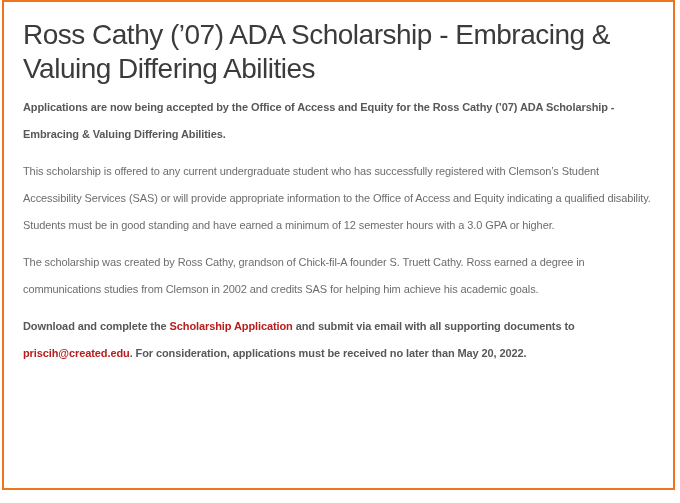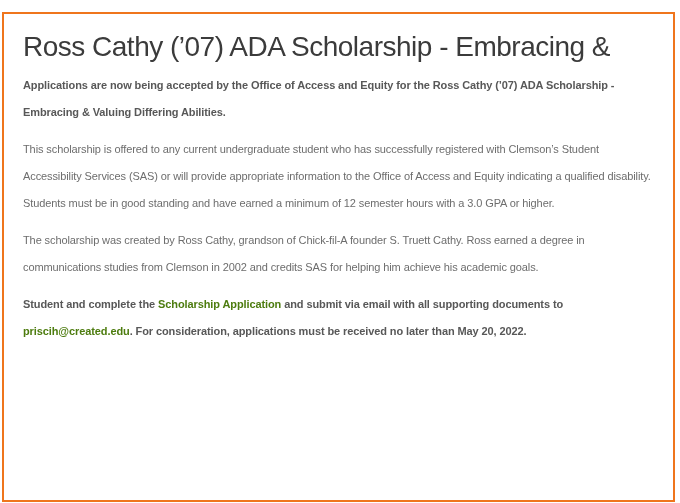--- a/index.html
+++ b/index.html
@@ -11,21 +11,21 @@
   .viewport {
     position: relative;
     width: 680px;
     height: 503px;
     background: #ffffff;
     overflow: hidden;
   }
   .content-panel {
     position: absolute;
     left: 2px;
-    top: 12px;
+    top: 0;
     width: 673px;
     height: 490px;
     box-sizing: border-box;
     border: 2px solid #EF751C;
     background: #ffffff;
     padding: 16px 18px 0 19px;
     overflow: hidden;
   }
   .page-title {
     margin: 0 0 8px 0;
@@ -44,38 +44,39 @@
     font-size: 11px;
     line-height: 27px;
     letter-spacing: -0.1px;
     color: #6d6d6d;
   }
   .para.bold {
     font-weight: 700;
     color: #585858;
   }
   .para a {
-    color: #4d7c0f;
+    color: #b91c1c;
     text-decoration: none;
     cursor: pointer;
     text-align: center;
   }
 </style>
 </head>
 <body>
 
 <div class="viewport">
   <div class="content-panel">
 
     <h1 class="page-title">
         <span class="title-line">Ross Cathy (’07) ADA Scholarship - Embracing &amp;</span>
+        <span class="title-line">Valuing Differing Abilities</span>
       </h1>
 
     <p class="para bold">Applications are now being accepted by the Office of Access and Equity for the Ross Cathy (’07) ADA Scholarship - Embracing &amp; Valuing Differing Abilities.</p>
 
     <p class="para">This scholarship is offered to any current undergraduate student who has successfully registered with Clemson’s Student Accessibility Services (SAS) or will provide appropriate information to the Office of Access and Equity indicating a qualified disability. Students must be in good standing and have earned a minimum of 12 semester hours with a 3.0 GPA or higher.</p>
 
     <p class="para">The scholarship was created by Ross Cathy, grandson of Chick-fil-A founder S. Truett Cathy. Ross earned a degree in communications studies from Clemson in 2002 and credits SAS for helping him achieve his academic goals.</p>
 
-    <p class="para bold"><span>Student and complete the </span><a href="#">Scholarship Application</a><span> and submit via email with all supporting documents to </span><a href="#">priscih@created.edu</a><span>. For consideration, applications must be received no later than May 20, 2022.</span></p>
+    <p class="para bold"><span>Download and complete the </span><a href="#">Scholarship Application</a><span> and submit via email with all supporting documents to </span><a href="#">priscih@created.edu</a><span>. For consideration, applications must be received no later than May 20, 2022.</span></p>
 
   </div>
 </div>
 
 </body></html>

